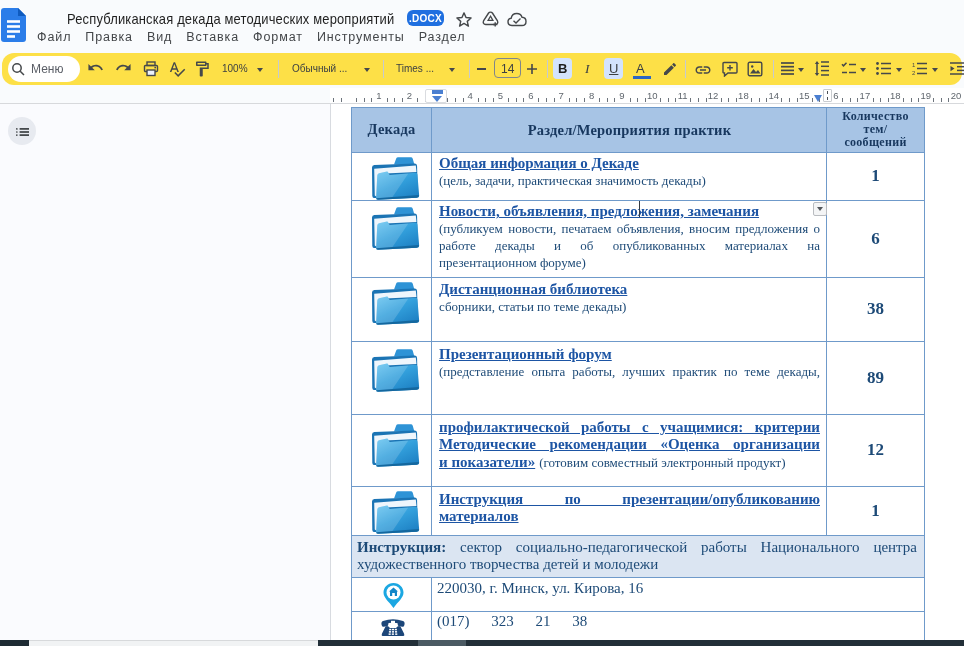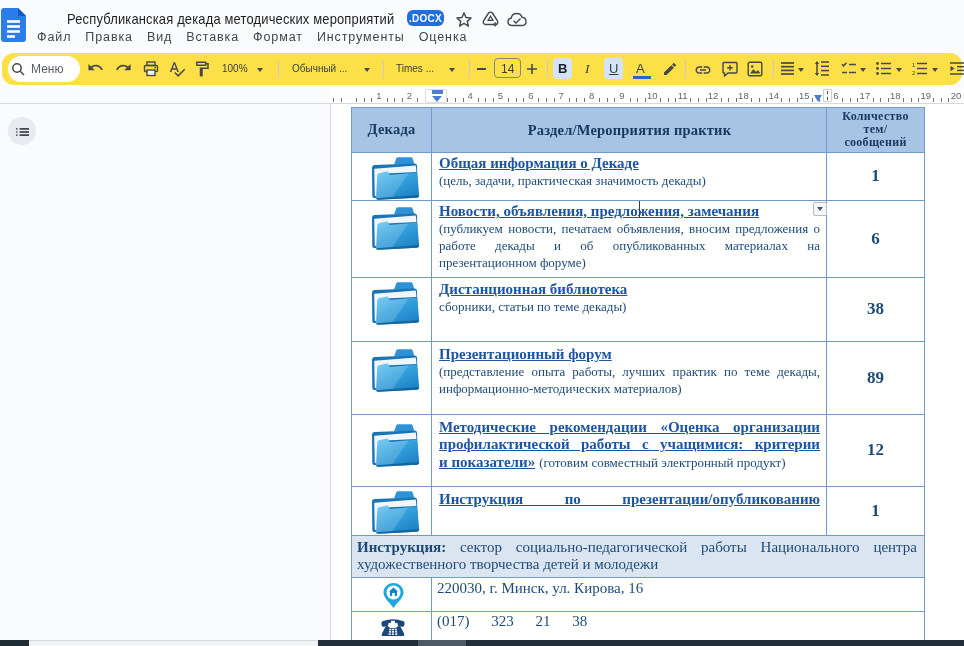--- a/index.html
+++ b/index.html
@@ -62,21 +62,21 @@
     <path d="M9 1.2 Q10.4 1.2 11.2 2.4 L16.4 10.6 Q17.1 11.9 16.4 13.1 Q15.6 14.3 14.2 14.3 L3.8 14.3 Q2.4 14.3 1.6 13.1 Q0.9 11.9 1.6 10.6 L6.8 2.4 Q7.6 1.2 9 1.2 Z" fill="none" stroke="#45484b" stroke-width="1.5"></path>
     <path d="M9 5.5 L11.6 10 L6.4 10 Z" fill="none" stroke="#45484b" stroke-width="1.3"></path>
     <path d="M14 12 V16.6 M11.7 14.3 H16.3" stroke="#45484b" stroke-width="1.5"></path>
   </svg>
   <svg style="position:absolute;left:500px;top:12px;" width="20" height="15" viewBox="0 0 20 15">
     <path d="M5 13.5 Q1 13.5 1 9.8 Q1 6.5 4.2 6.2 Q5 1.5 9.8 1.5 Q13.8 1.5 15 5.2 Q19 5.4 19 9.4 Q19 13.5 15 13.5 Z" fill="none" stroke="#45484b" stroke-width="1.4"></path>
     <path d="M6.5 8.7 L9 11 L13.5 6.5" fill="none" stroke="#45484b" stroke-width="1.4"></path>
   </svg>
   <div id="title">Республиканская декада методических мероприятий</div>
   <div id="docx">.DOCX</div>
-  <div id="menus"><span>Файл</span><span>Правка</span><span>Вид</span><span>Вставка</span><span>Формат</span><span>Инструменты</span><span>Оценка</span></div>
+  <div id="menus"><span>Файл</span><span>Правка</span><span>Вид</span><span>Вставка</span><span>Формат</span><span>Инструменты</span><span>Раздел</span></div>
 </div>
 <div id="toolbar">
 
   <div style="position:absolute;left:6px;top:3px;width:72px;height:26px;background:#fff;border-radius:13px;"></div>
   <svg style="position:absolute;left:9px;top:9px;" width="14" height="14" viewBox="0 0 14 14">
       <circle cx="6" cy="6" r="4.2" fill="none" stroke="#45484b" stroke-width="1.5"></circle>
       <line x1="9.2" y1="9.2" x2="13" y2="13" stroke="#45484b" stroke-width="1.5"></line>
     </svg>
   <div class="tbtxt" style="left:29px;color:#5a5e66;font-size:12px;">Меню</div>
 
@@ -375,47 +375,47 @@
   <div class="row" style="height:73px;">
     <div class="c1">
         <svg class="folder" style="top:6px;" width="54" height="44" viewBox="0 0 54 46">
           <use href="#fold"></use>
         </svg>
       </div>
     <div class="num">89</div>
     <div class="c2" style="padding-top:4px;">
       <div class="ll t15"><span class="lnk">Презентационный форум</span></div>
       <div class="jl t13">(представление опыта работы, лучших практик по теме декады,</div>
-      <div class="ll t13">информационно-методических материалов)</div>
     </div>
   </div>
 
   <div class="row" style="height:71.5px;">
     <div class="c1">
         <svg class="folder" style="top:8px;" width="54" height="44" viewBox="0 0 54 46">
           <use href="#fold"></use>
         </svg>
       </div>
     <div class="num">12</div>
     <div class="c2" style="padding-top:4px;">
+      <div class="jl t15"><span class="lnk">профилактической работы с учащимися: критерии</span></div>
       <div class="jl t15"><span class="lnk">Методические рекомендации «Оценка организации</span></div>
-      <div class="jl t15"><span class="lnk">профилактической работы с учащимися: критерии</span></div>
       <div class="ll"><span class="lnk t15">и показатели»</span> <span class="t13">(готовим совместный электронный продукт)</span></div>
     </div>
   </div>
 
   <div class="row" style="height:49.5px;">
     <div class="c1">
         <svg class="folder" style="top:3px;" width="54" height="44" viewBox="0 0 54 46">
           <use href="#fold"></use>
         </svg>
       </div>
     <div class="num">1</div>
     <div class="c2" style="padding-top:4px;">
       <div class="jl t15"><span class="lnk" style="display:inline;">Инструкция по презентации/опубликованию</span></div>
+      <div class="ll t15"><span class="lnk">материалов</span></div>
     </div>
   </div>
 
   <div class="row" style="height:42px;background:#dbe5f2;">
     <div style="padding:2.5px 7px 0 5px;">
       <div class="jl t15"><b>Инструкция:</b> сектор социально-педагогической работы Национального центра</div>
       <div class="ll t15">художественного творчества детей и молодежи</div>
     </div>
   </div>
 

